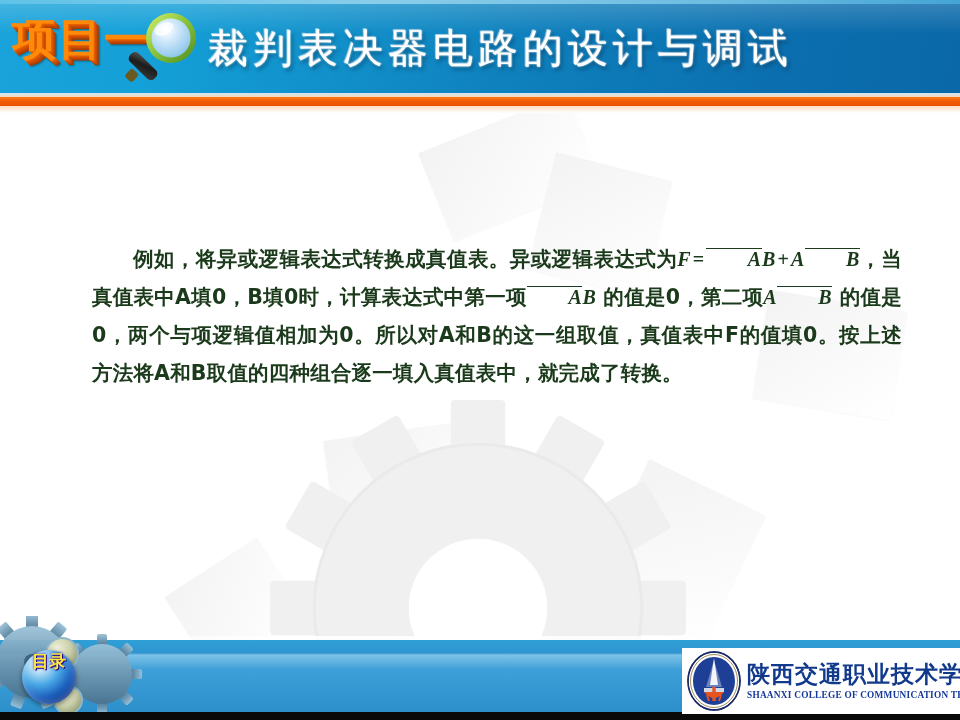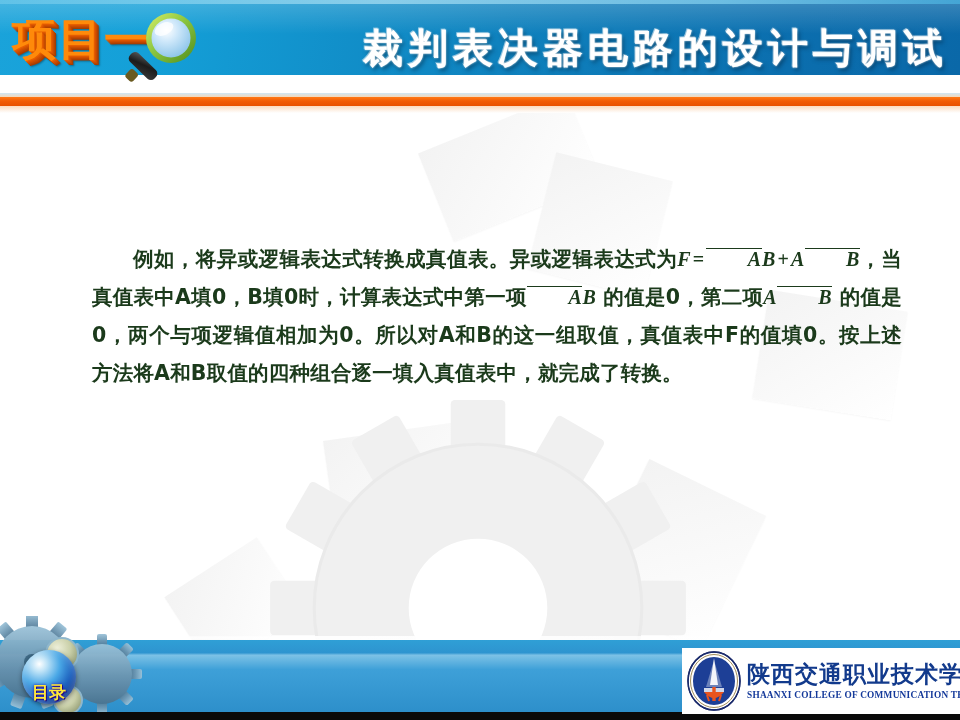--- a/index.html
+++ b/index.html
@@ -34,21 +34,21 @@
   .shard-e { left: 180px; top: 560px; width: 110px; height: 90px; transform: rotate(-33deg); }
   .shard-f { left: 760px; top: 300px; width: 140px; height: 110px; transform: rotate(9deg); }
   .bg-arc {
     position: absolute; left: -90px; top: -220px;
     width: 520px; height: 430px; border-radius: 50%;
     background: radial-gradient(circle at 55% 75%, #ffffff 0%, #ffffff 58%, #f2f2f2 60%, #fbfbfb 100%);
   }
 
   
   .header {
-    position: absolute; left: 0; top: 0; width: 960px; height: 75px;
+    position: absolute; left: 0; top: 0; width: 960px; height: 93px;
     background: linear-gradient(100deg,#1aa3da 0%, #14a0d8 16%, #0f82be 52%, #0b6eae 82%, #0a68a8 100%);
   }
   .header::before{
     content:""; position:absolute; left:0; top:0; width:100%; height:4px;
     background: linear-gradient(90deg,#6dc8ea,#9fd9f0 40%, #7ecaea 75%, #4fb0dd);
     opacity:.85;
   }
   .header-sheen{
     position:absolute; left:0; top:4px; width:100%; height:30px;
     background: linear-gradient(180deg, rgba(255,255,255,.18), rgba(255,255,255,0));
@@ -76,25 +76,24 @@
     text-shadow:
        1px 1px 0 #e85f00, 2px 2px 0 #d85300, 3px 3px 0 #c94c00,
        4px 4px 0 #b94400, 5px 5px 0 #a83d00, 6px 6px 2px rgba(0,0,0,.35);
     white-space: nowrap;
   }
   .magnifier { position: absolute; left: 120px; top: 8px; width: 86px; height: 82px; }
 
   .header-title {
     position: absolute; left: 208px; top: 16px; width: 740px; height: 64px;
     font-family: "DejaVu Sans", "Liberation Sans", sans-serif;
-    font-size: 40px; font-weight: bold; color: #ffffff;
+    font-size: 40px; font-weight: normal; color: #ffffff;
     letter-spacing: 5px; white-space: nowrap;
     text-shadow: 0 0 2px rgba(255,255,255,.95), 2px 3px 4px rgba(0,40,70,.55), -1px -1px 0 rgba(255,255,255,.5);
     line-height: 64px;
-    text-align: right;
   }
 
   
   .content {
     position: absolute; left: 92px; top: 240px; width: 810px;
     color: #1b3a1b;
     font-family: "DejaVu Sans", "Liberation Sans", sans-serif;
     font-size: 20.5px;
     font-weight: bold;
     line-height: 38px;
@@ -130,21 +129,21 @@
     background: #0a0a0a;
   }
   .gear-cluster { position: absolute; left: -10px; top: 616px; width: 160px; height: 104px; }
 
   .toc-button {
     position: absolute; left: 22px; top: 650px; width: 54px; height: 54px;
     border-radius: 50%;
     background:
       radial-gradient(circle at 32% 26%, #ffffff 0%, #bfe3f7 14%, #4aa8e6 38%, #1b5fbd 62%, #0d2a7a 85%, #2a1050 100%);
     box-shadow: 0 2px 5px rgba(0,0,0,.45), inset 0 0 8px rgba(255,255,255,.35);
-    display: flex; align-items: flex-end; justify-content: center;
+    display: flex; align-items: flex-start; justify-content: center;
     cursor: pointer;
   }
   .toc-button span {
     font-family: "DejaVu Sans", "Liberation Sans", sans-serif;
     font-size: 17px; font-weight: bold; color: #ffe93a; letter-spacing: 0px;
     text-shadow: 0 0 3px #2a00aa, 1px 1px 0 #1f0a7a;
   }
 
   
   .logo-box {

